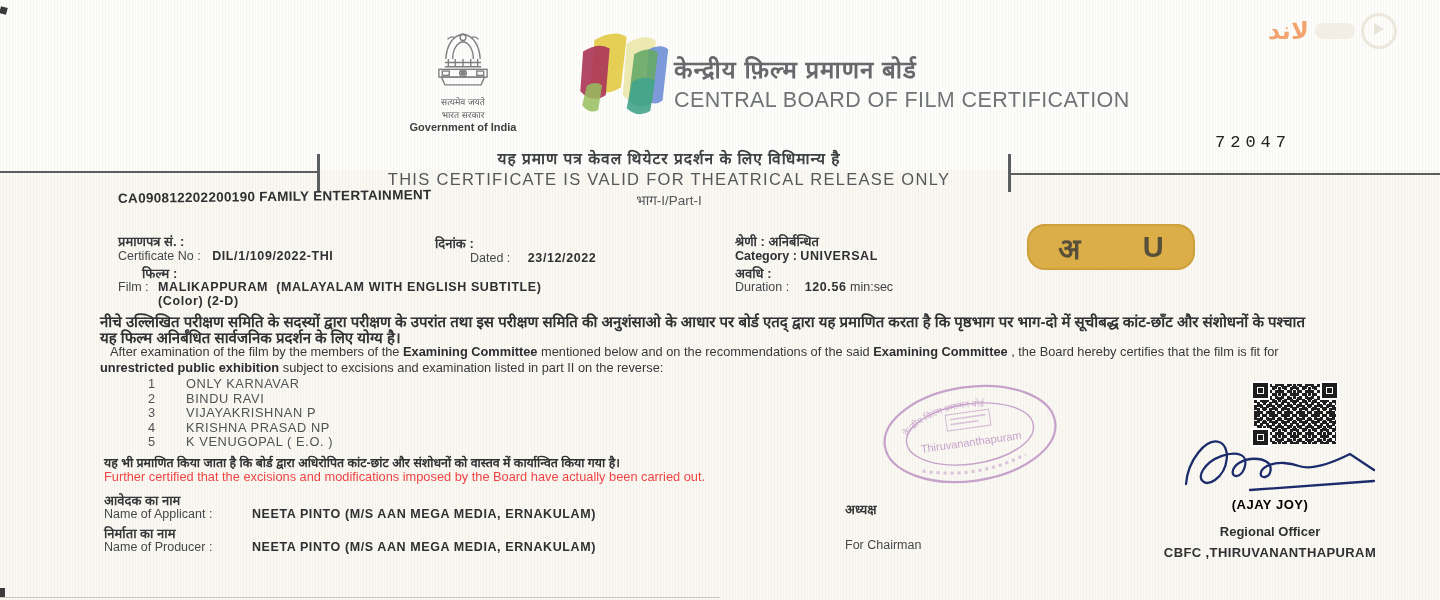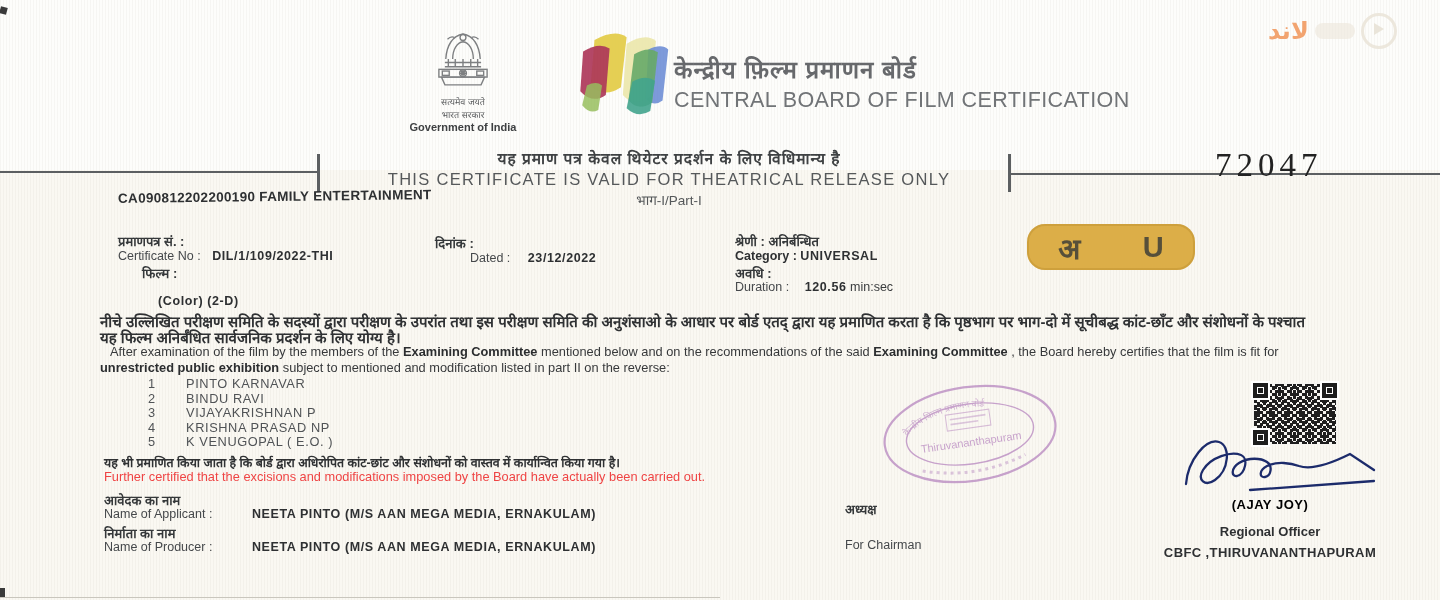--- a/index.html
+++ b/index.html
@@ -35,22 +35,22 @@
 
   
   .watermark{left:1268px;top:12px;width:160px;height:38px;z-index:2;display:flex;align-items:center;gap:6px;}
   .wm-ar{font-size:24px;font-weight:bold;color:#f2a470;letter-spacing:1px;}
   .wm-dashes{width:40px;height:16px;border-radius:8px;background:rgba(235,228,215,.55);}
   .wm-play{width:30px;height:30px;border-radius:50%;border:3px solid rgba(232,226,214,.8);position:relative;}
   .wm-play::after{content:"";position:absolute;left:10px;top:7px;border-left:10px solid rgba(232,226,214,.9);
     border-top:6px solid transparent;border-bottom:6px solid transparent;}
 
   
-  .serial{left:1215px;top:133px;font-family:Liberation Serif, serif;
-    font-size:33px;letter-spacing:5px;color:#222;z-index:3;margin-top:14px;}
+  .serial{left:1215px;top:133px;font-family:Liberation Mono, monospace;
+    font-size:17px;letter-spacing:5px;color:#222;z-index:3;}
 
   
   .rule{background:#5c5f61;z-index:2;}
   .rule-left{left:0;top:171px;width:318px;height:2px;}
   .tick-left{left:317px;top:154px;width:3px;height:38px;}
   .tick-right{left:1008px;top:154px;width:3px;height:38px;}
   .rule-right{left:1010px;top:173px;width:430px;height:2px;}
   .banner{left:330px;top:147px;width:678px;text-align:center;z-index:2;}
   .banner .b-hi{font-size:15.5px;font-weight:600;color:#3f4244;letter-spacing:1px;}
   .banner .b-en{font-size:16.5px;color:#55585a;letter-spacing:1.3px;margin-top:1px;}
@@ -199,42 +199,46 @@
     <span>Category :</span>
     <span class="val">UNIVERSAL</span>
   </div>
 
   <div class="abs badge">
     <span>अ</span>
     <span>U</span>
   </div>
 
   <div class="abs f c1 hlbl" style="top:264px;padding-left:24px;">फिल्म :</div>
+  <div class="abs f c1 lbl" style="top:280px;">
+    <span>Film :</span>
+    <span class="val" style="margin-left:6px;">MALIKAPPURAM  (MALAYALAM WITH ENGLISH SUBTITLE)</span>
+  </div>
   <div class="abs f val" style="left:158px;top:294px;font-size:12.5px;">(Color) (2-D)</div>
 
   <div class="abs f c3 hlbl" style="top:264px;">अवधि  :</div>
   <div class="abs f c3 lbl" style="top:280px;">
     <span>Duration   :</span>
     <span class="val" style="margin-left:12px;">120.56</span>
     <span style="color:#3a3c3e;">min:sec</span>
   </div>
 
   <div class="abs para para-hi" style="top:314px;font-size:15px;">
     <span>नीचे उल्लिखित परीक्षण समिति  के सदस्यों द्वारा परीक्षण के उपरांत तथा इस परीक्षण समिति की अनुशंसाओ के आधार पर बोर्ड एतद् द्वारा यह प्रमाणित करता है  कि पृष्ठभाग पर भाग-दो में सूचीबद्ध कांट-छाँट और संशोधनों के पश्चात</span><br>
     <span>यह फिल्म अनिर्बंधित सार्वजनिक प्रदर्शन के लिए योग्य है।</span>
   </div>
 
   <div class="abs para" style="top:344px;text-indent:10px;">
-    <span>After examination of the film by the members of the </span><b>Examining Committee</b><span> mentioned below and on the recommendations of the said </span><b>Examining Committee</b><span> , the Board hereby certifies that the film is fit for </span><b>unrestricted public exhibition</b><span> subject to mentioned and modification listed in part II on the reverse:</span>
+    <span>After examination of the film by the members of the </span><b>Examining Committee</b><span> mentioned below and on the recommendations of the said </span><b>Examining Committee</b><span> , the Board hereby certifies that the film is fit for </span><b>unrestricted public exhibition</b><span> subject to excisions and examination listed in part II on the reverse:</span>
   </div>
 
   <div class="abs committee">
     <div class="crow">
       <span class="cno">1</span>
-      <span class="cname">PINTO KARNAVAR</span>
+      <span class="cname">ONLY KARNAVAR</span>
     </div>
     <div class="crow">
       <span class="cno">2</span>
       <span class="cname">BINDU RAVI</span>
     </div>
     <div class="crow">
       <span class="cno">3</span>
       <span class="cname">VIJAYAKRISHNAN P</span>
     </div>
     <div class="crow">

